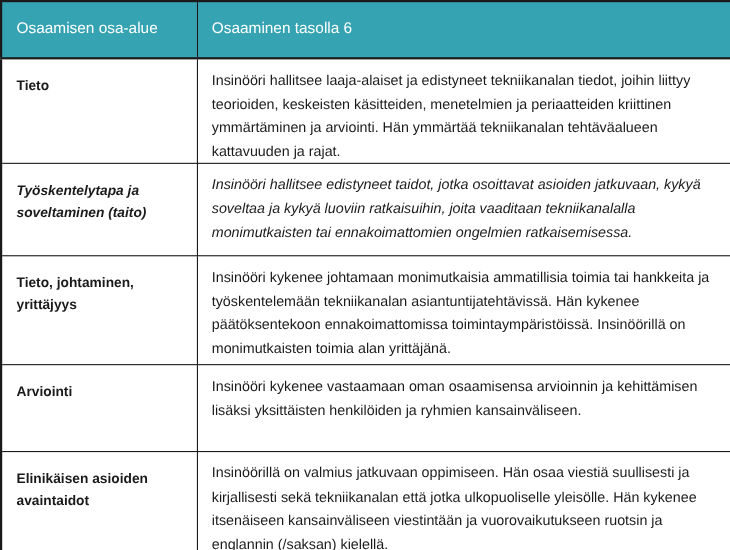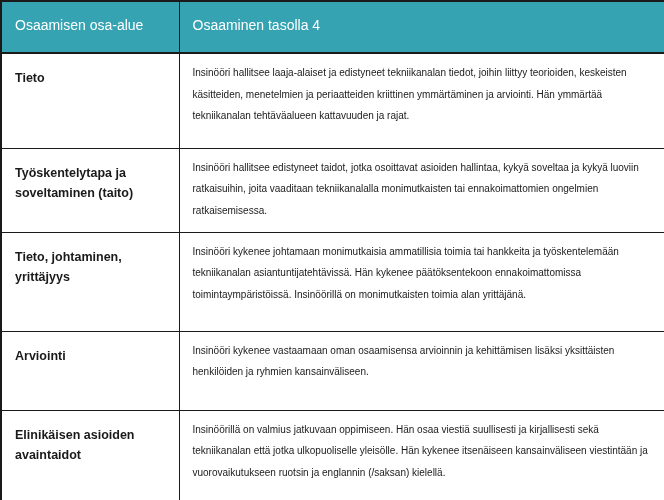--- a/index.html
+++ b/index.html
@@ -41,53 +41,53 @@
     height:52px;
     border-bottom:2px solid var(--border);
   }
   tbody th{
     font-size:12.5px;
     font-weight:bold;
     line-height:20px;
     padding:14px 14px 0 13px;
   }
   tbody td{
-    font-size:10px;
+    font-size:13px;
     font-weight:normal;
     line-height:21.5px;
     padding:8px 16px 0 13px;
   }
   tbody tr:nth-child(1){height:95px;}
-  tbody tr:nth-child(2){height:84px;}
+  tbody tr:nth-child(2){height:84px;font-style:italic;}
   tbody tr:nth-child(3){height:99px;}
   tbody tr:nth-child(4){height:79px;}
   tbody tr:nth-child(5){height:99px;}
 </style>
 </head>
 <body>
 
 <table class="competence">
   <colgroup>
     <col class="c-area">
     <col class="c-desc">
   </colgroup>
   <thead>
     <tr>
       <th>Osaamisen osa-alue</th>
-      <th>Osaaminen tasolla 4</th>
+      <th>Osaaminen tasolla 6</th>
     </tr>
   </thead>
   <tbody>
     <tr>
       <th>Tieto</th>
       <td>Insinööri hallitsee laaja-alaiset ja edistyneet tekniikanalan tiedot, joihin liittyy teorioiden, keskeisten käsitteiden, menetelmien ja periaatteiden kriittinen ymmärtäminen ja arviointi. Hän ymmärtää tekniikanalan tehtäväalueen kattavuuden ja rajat.</td>
     </tr>
     <tr>
       <th>Työskentelytapa ja soveltaminen (taito)</th>
-      <td>Insinööri hallitsee edistyneet taidot, jotka osoittavat asioiden hallintaa, kykyä soveltaa ja kykyä luoviin ratkaisuihin, joita vaaditaan tekniikanalalla monimutkaisten tai ennakoimattomien ongelmien ratkaisemisessa.</td>
+      <td>Insinööri hallitsee edistyneet taidot, jotka osoittavat asioiden jatkuvaan, kykyä soveltaa ja kykyä luoviin ratkaisuihin, joita vaaditaan tekniikanalalla monimutkaisten tai ennakoimattomien ongelmien ratkaisemisessa.</td>
     </tr>
     <tr>
       <th>Tieto, johtaminen, yrittäjyys</th>
       <td>Insinööri kykenee johtamaan monimutkaisia ammatillisia toimia tai hankkeita ja työskentelemään tekniikanalan asiantuntijatehtävissä. Hän kykenee päätöksentekoon ennakoimattomissa toimintaympäristöissä. Insinöörillä on monimutkaisten toimia alan yrittäjänä.</td>
     </tr>
     <tr>
       <th>Arviointi</th>
       <td>Insinööri kykenee vastaamaan oman osaamisensa arvioinnin ja kehittämisen lisäksi yksittäisten henkilöiden ja ryhmien kansainväliseen.</td>
     </tr>
     <tr>

